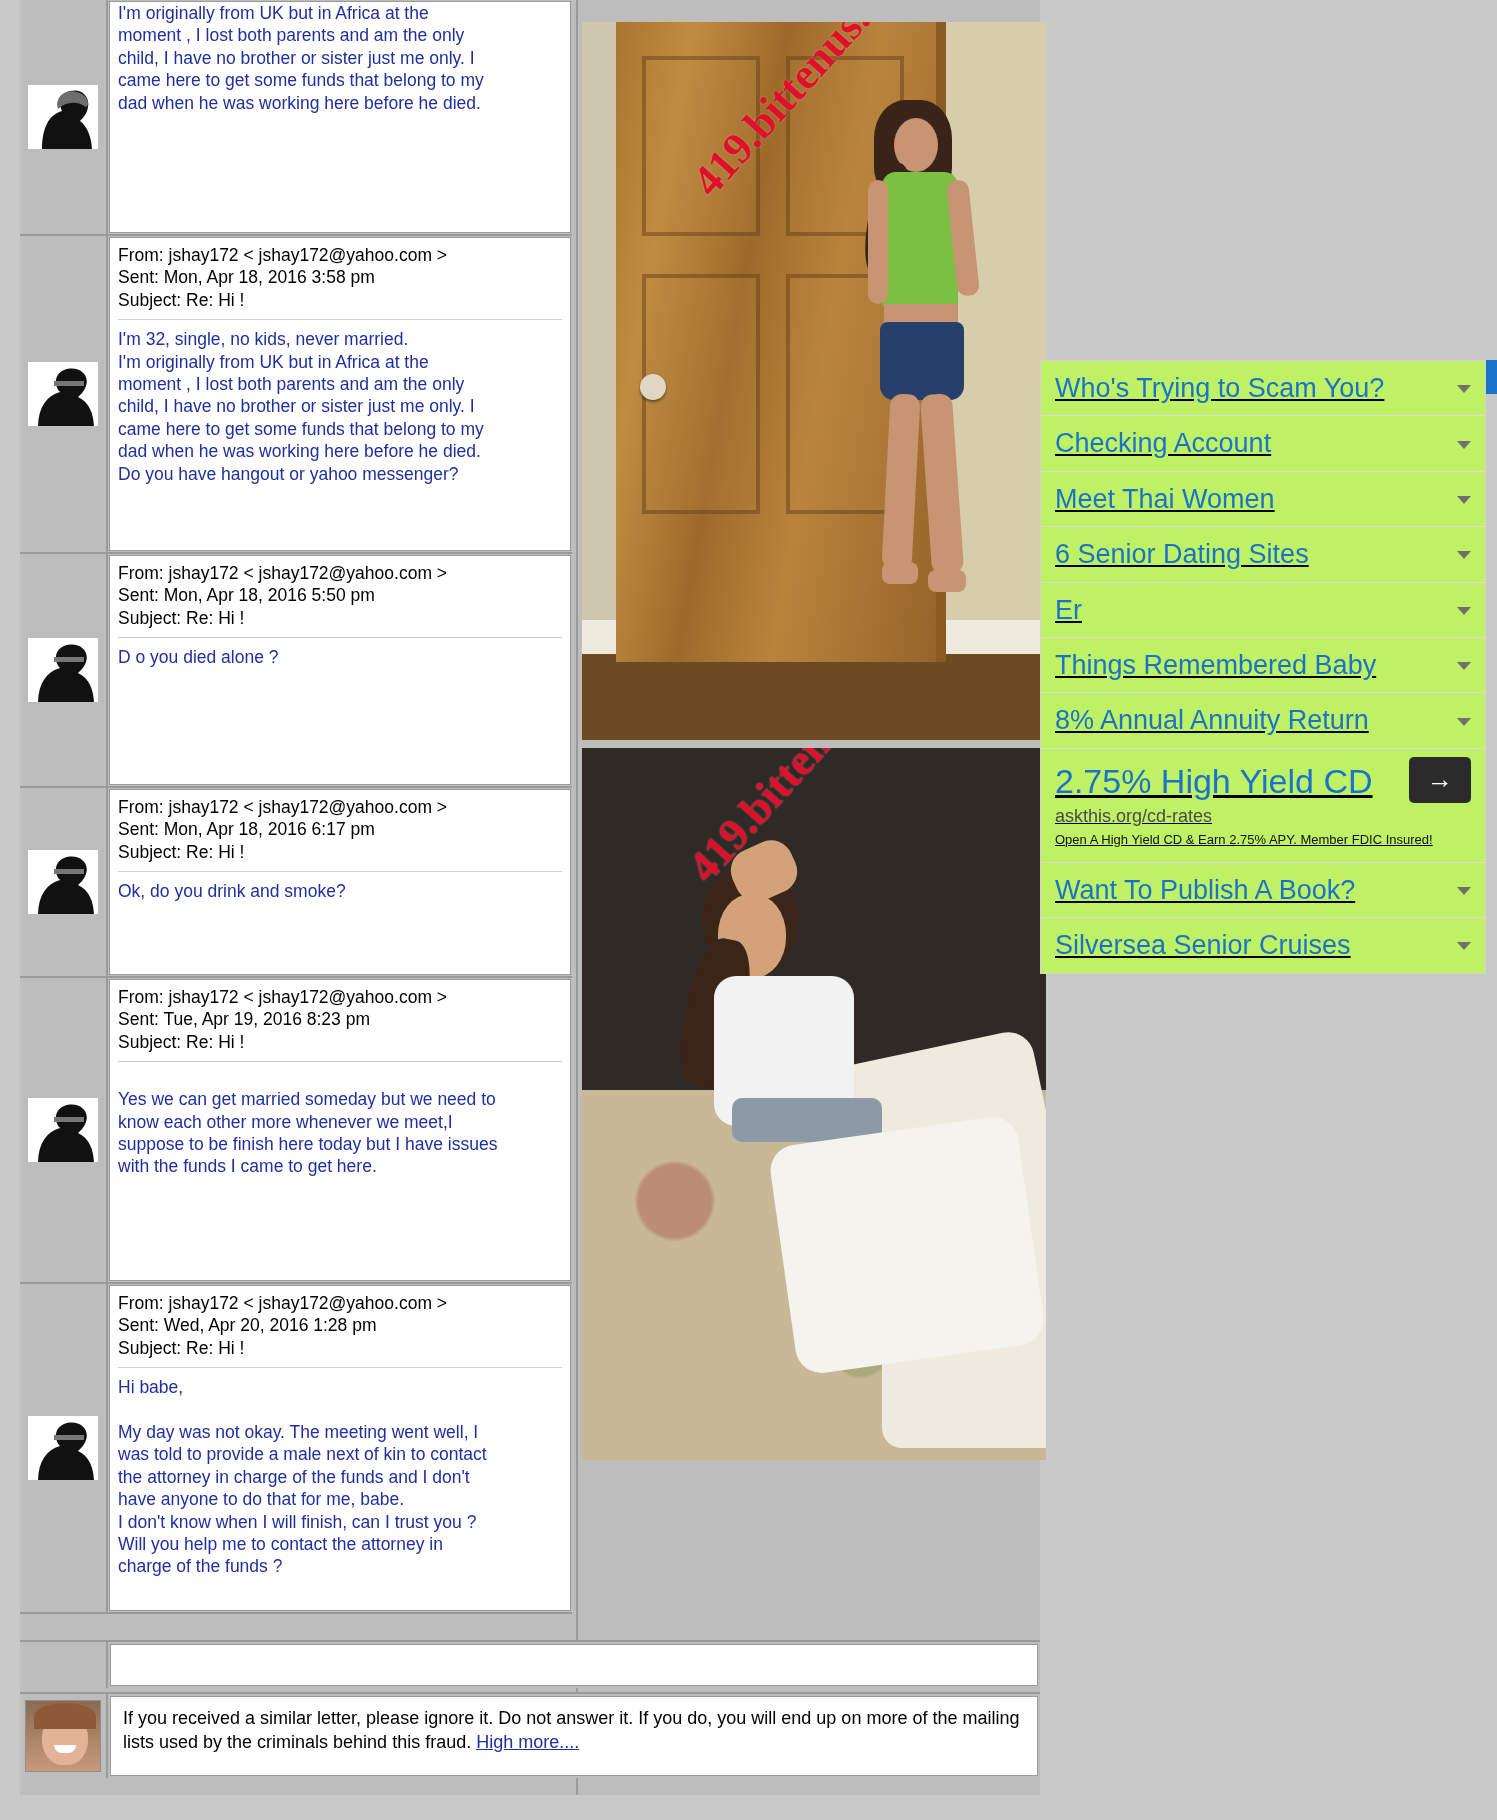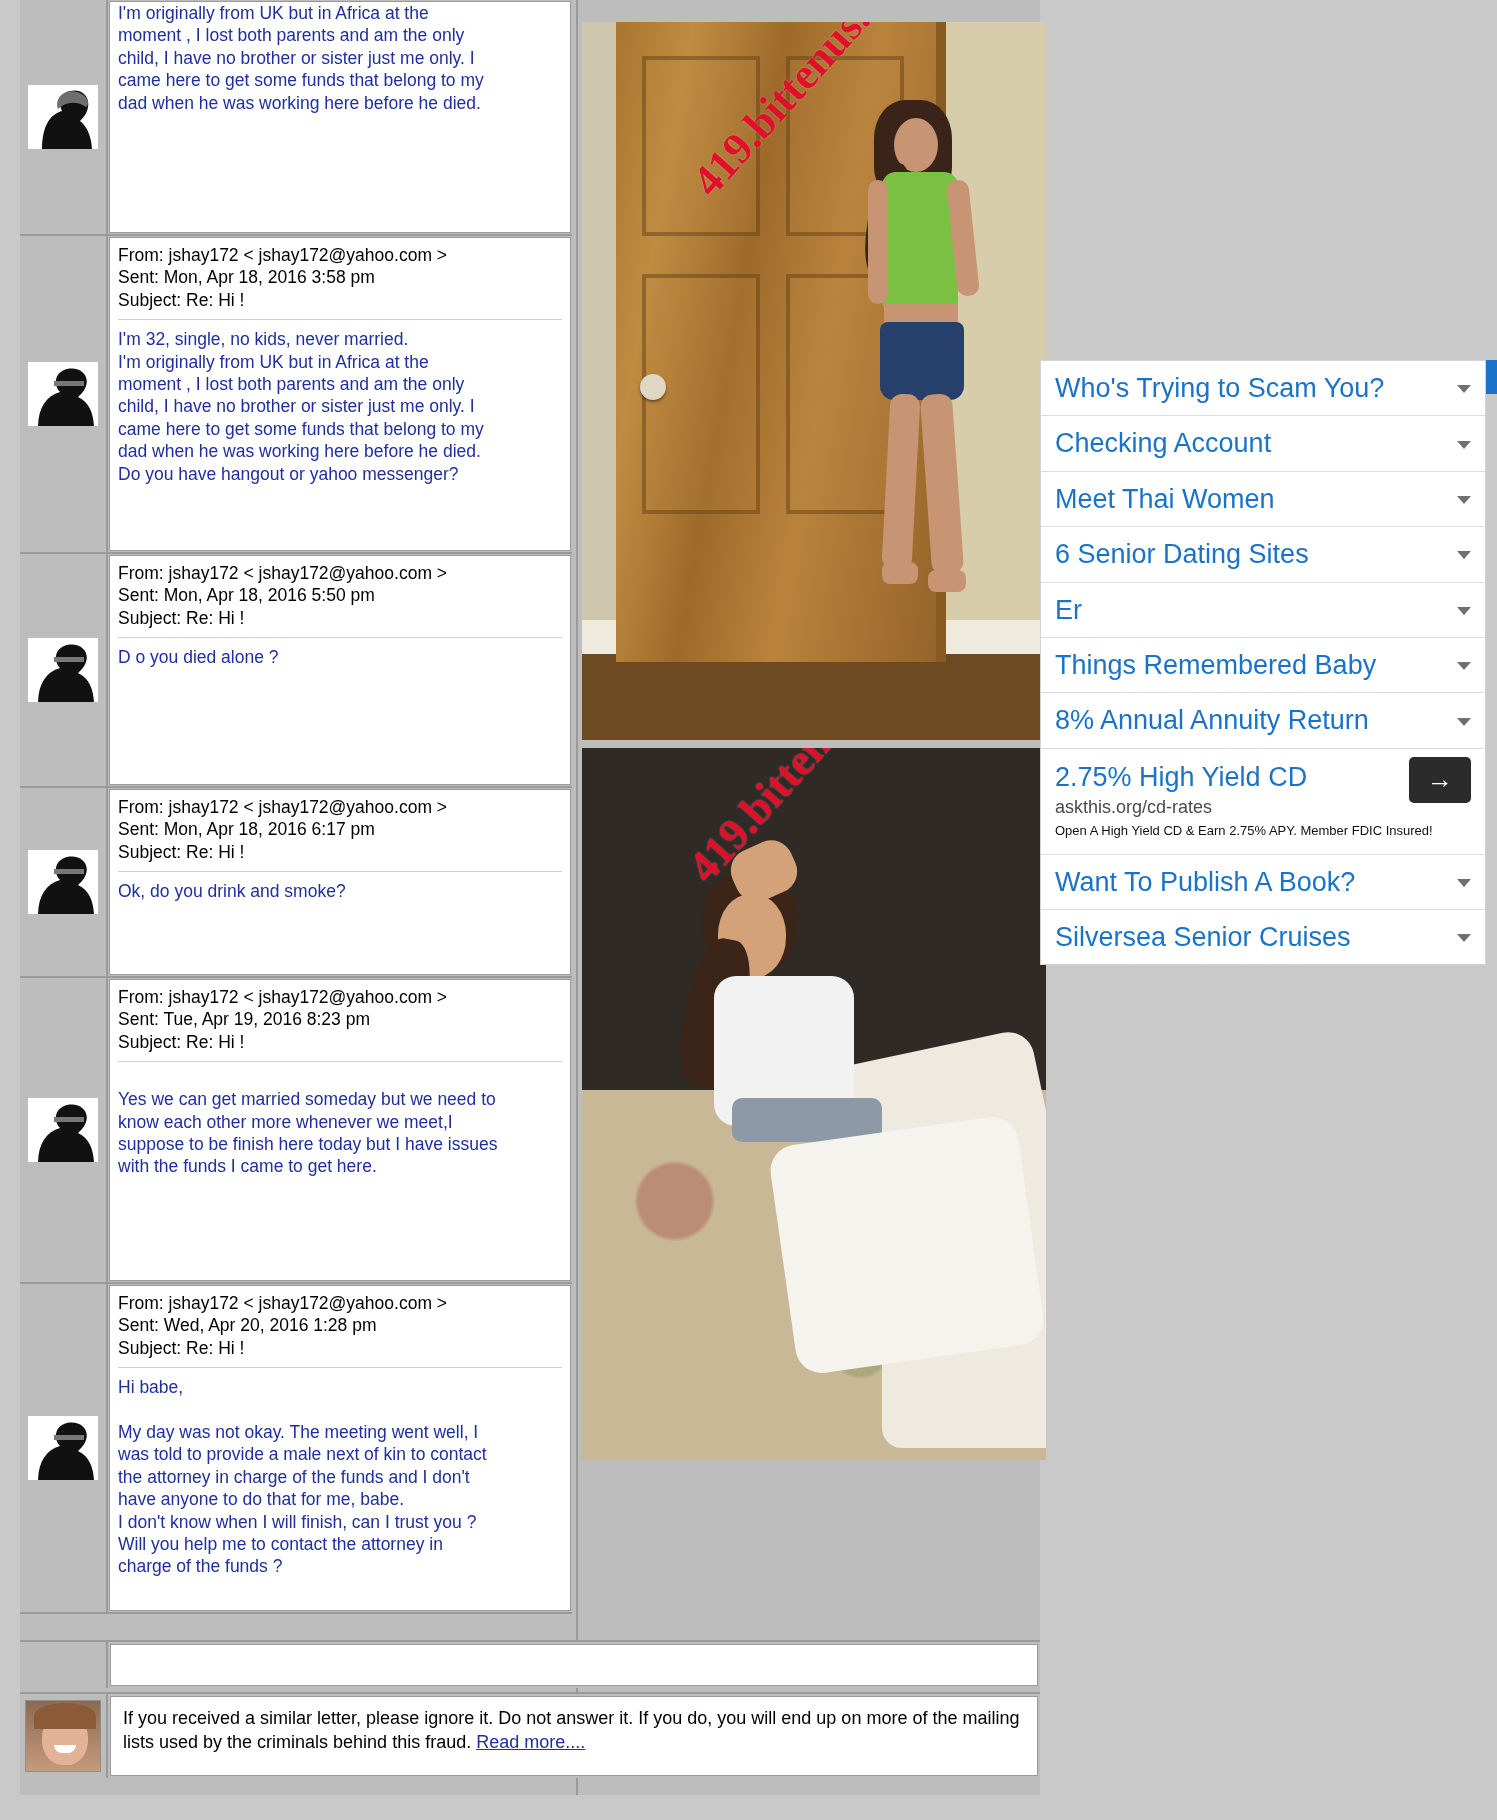--- a/index.html
+++ b/index.html
@@ -212,22 +212,23 @@
   }
   #pre-footer .c1 { width:88px; border-right:2px solid #9a9a9a; }
   #pre-footer .c2 { flex:1; background:#fff; border:1px solid #9a9a9a; margin:2px; }
 
   
   #ads {
     position: absolute;
     left: 1040px;
     top: 360px;
     width: 446px;
-    background: #ffffff;
+    background: #bef264;
     border: 1px solid #d3d3d3;
+    text-decoration: underline;
   }
   .ad-row {
     position: relative;
     border-bottom: 1px solid #dcdcdc;
     padding: 11px 44px 11px 14px;
   }
   .ad-row:last-child { border-bottom: none; }
   .ad-title {
     color: #1a73c8;
     font-size: 27px;
@@ -237,21 +238,21 @@
     position: absolute;
     right: 14px;
     top: 50%;
     margin-top: -3px;
     width: 0; height: 0;
     border-left: 7px solid transparent;
     border-right: 7px solid transparent;
     border-top: 8px solid #6f6f6f;
   }
   .ad-featured { padding: 12px 14px 14px 14px; }
-  .ad-featured .ad-title { font-size: 27px; }
+  .ad-featured .ad-title { font-size: 34px; }
   .ad-url { color:#4a4a4a; font-size: 18px; margin-top: 4px; }
   .ad-desc { color:#111; font-size: 13px; line-height:1.26; margin-top: 5px; }
   .arrow-btn {
     position: absolute;
     right: 14px; top: 8px;
     width: 62px; height: 46px;
     background: #2b2b2b;
     border-radius: 5px;
     color: #fff;
     display:flex; align-items:center; justify-content:center;
@@ -464,21 +465,21 @@
 
     <div id="footer-row">
       <div class="avatar-cell">
         <div class="tiny-photo">
           <div class="tp-face"></div>
           <div class="tp-hair"></div>
           <div class="tp-smile"></div>
         </div>
       </div>
       <div class="note">
-        <span>If you received a similar letter, please ignore it. Do not answer it. If you do, you will end up on more of the mailing lists used by the criminals behind this fraud. </span><a href="#">Read more....</a>
+        <span>If you received a similar letter, please ignore it. Do not answer it. If you do, you will end up on more of the mailing lists used by the criminals behind this fraud. </span><a href="#">High more....</a>
       </div>
     </div>
 
   </div>
 
   <div class="right-edge-tab"></div>
   <div id="ads">
 
     <div class="ad-row">
       <div class="ad-title">Who's Trying to Scam You?</div>

